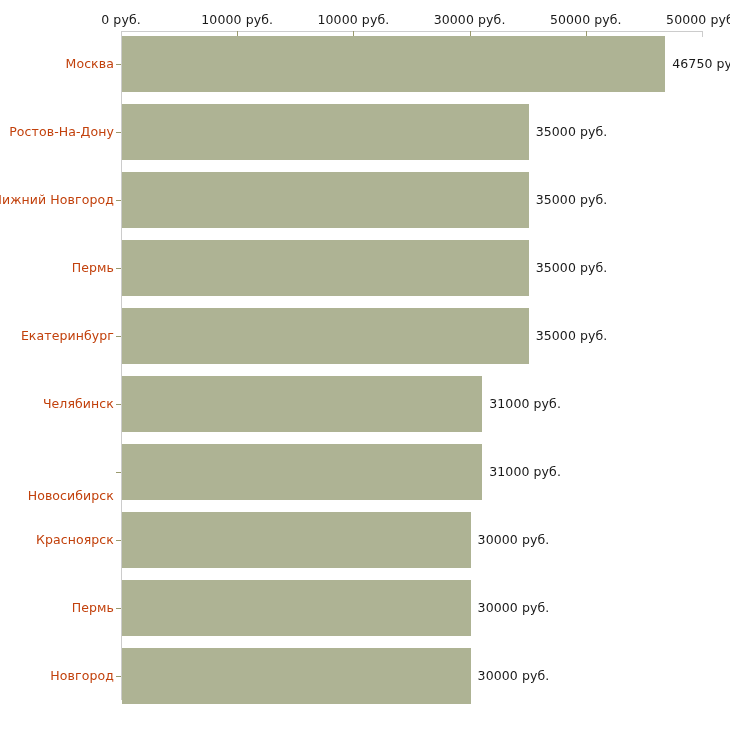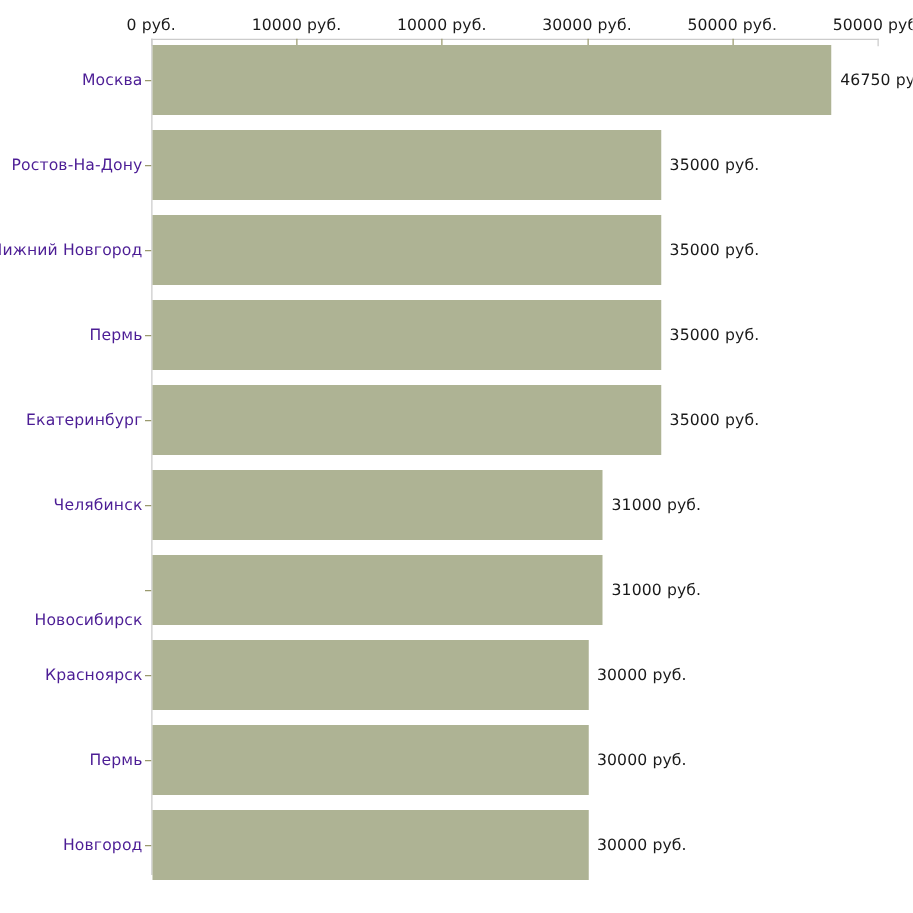--- a/index.html
+++ b/index.html
@@ -56,21 +56,21 @@
     white-space: nowrap;
     transform: translateX(-50%);
     letter-spacing: 0.1px;
   }
 
   
   .cat-label {
     position: absolute;
     right: 0;
     font-size: 12.5px;
-    color: #4c1d95;
+    color: #c2410c;
     white-space: nowrap;
     text-align: right;
     letter-spacing: 0.1px;
   }
   .cat-label-wrap {
     position: absolute;
     left: 0;
     width: 114px;
     height: 15px;
   }

